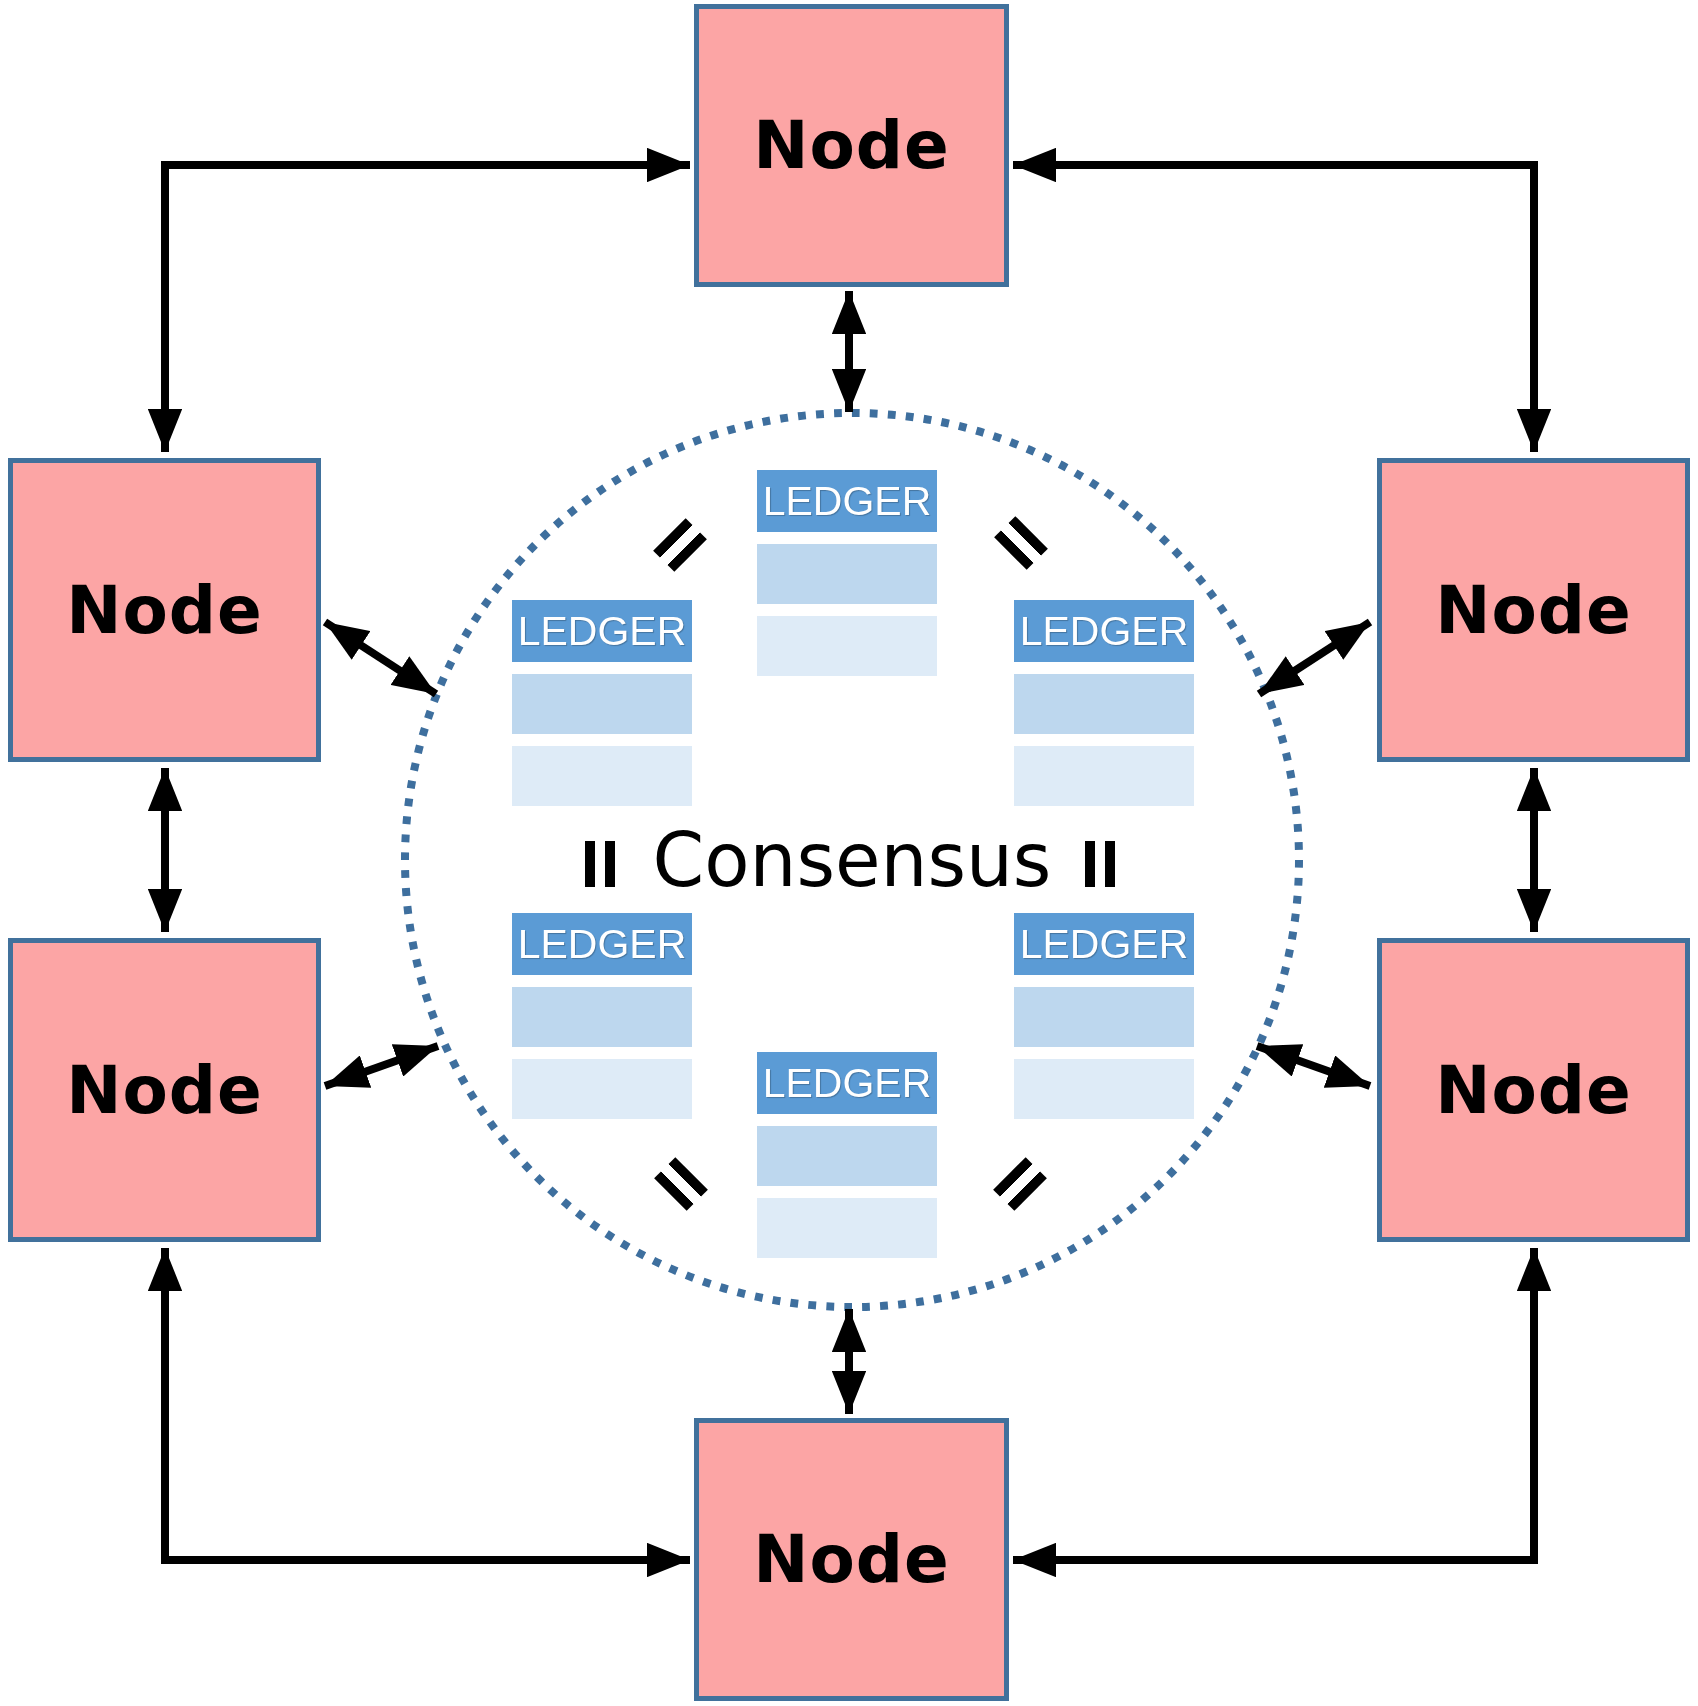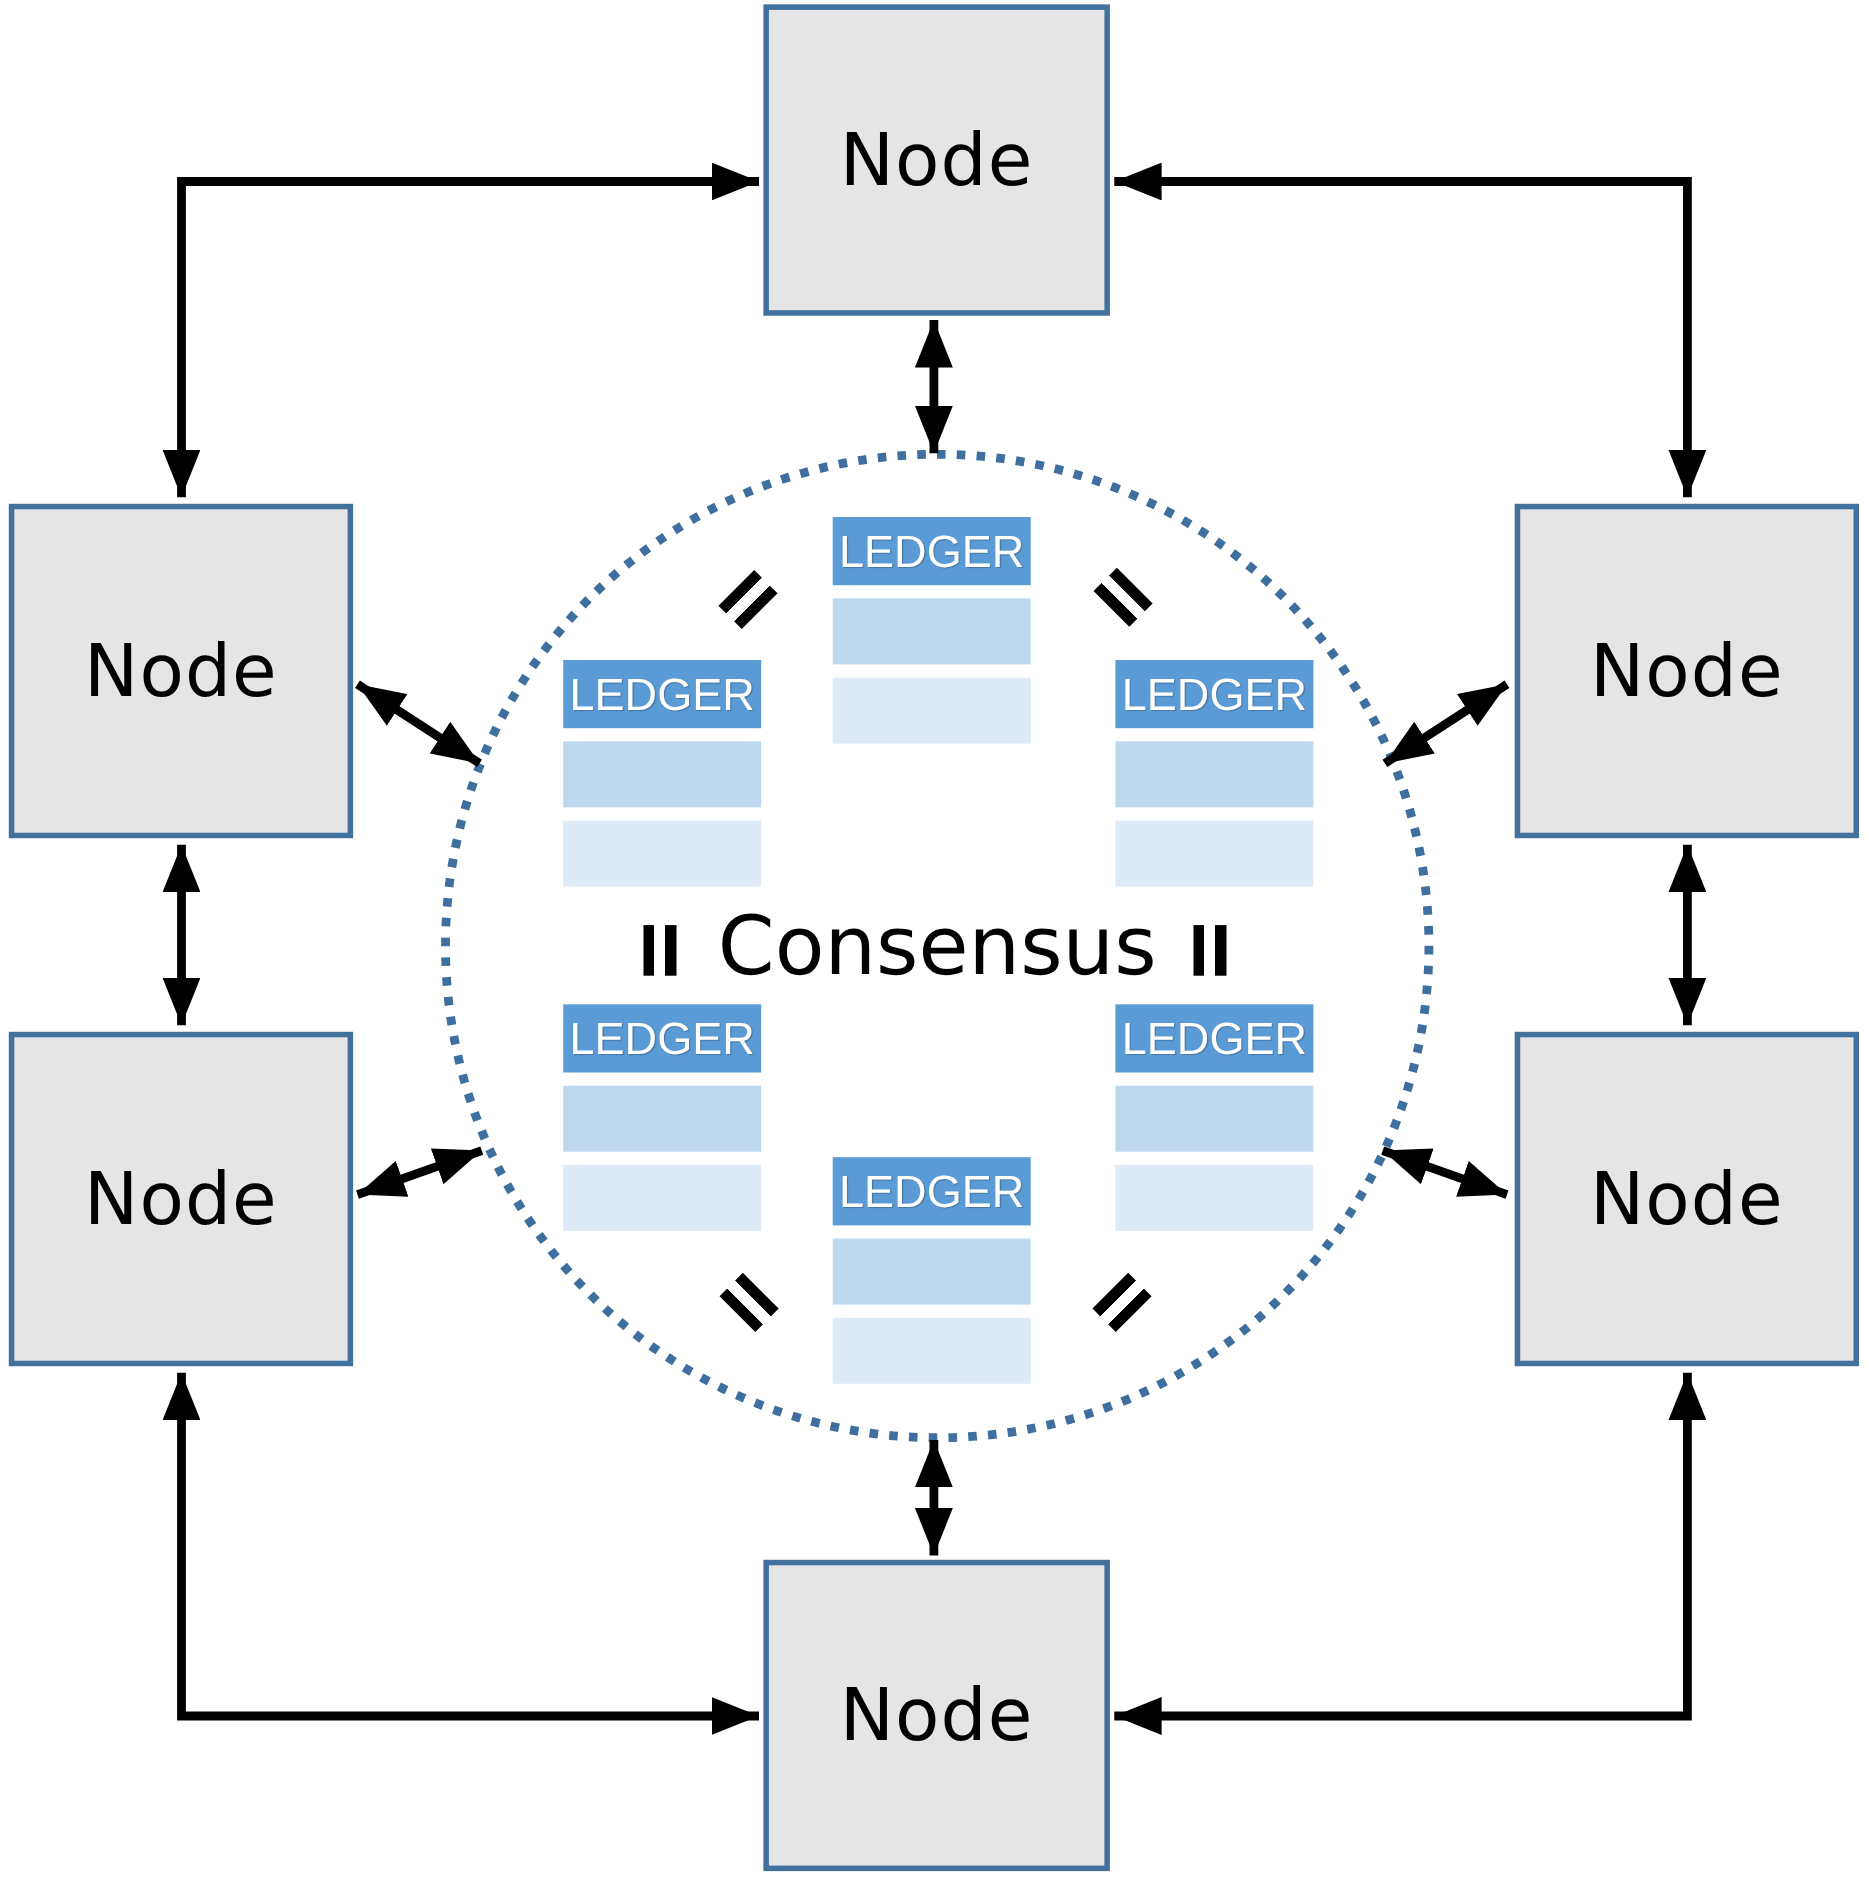--- a/index.html
+++ b/index.html
@@ -15,26 +15,26 @@
   .wires{
     position:absolute;
     left:0;top:0;
     width:1698px;height:1706px;
     z-index:1;
   }
   
   .node{
     position:absolute;
     box-sizing:border-box;
-    background:#e5e5e5;
+    background:#fca5a5;
     border:5px solid #41719c;
     display:flex;
     align-items:center;
     justify-content:center;
-    font-weight:normal;
+    font-weight:bold;
     font-size:66px;
     color:#000000;
     z-index:2;
     letter-spacing:1px;
   }
   .n-top   {left:694px; top:4px;    width:315px; height:283px;}
   .n-bottom{left:694px; top:1418px; width:315px; height:283px;}
   .n-ul    {left:8px;    top:458px; width:313px; height:304px;}
   .n-ll    {left:8px;    top:938px; width:313px; height:304px;}
   .n-ur    {left:1377px; top:458px; width:313px; height:304px;}

